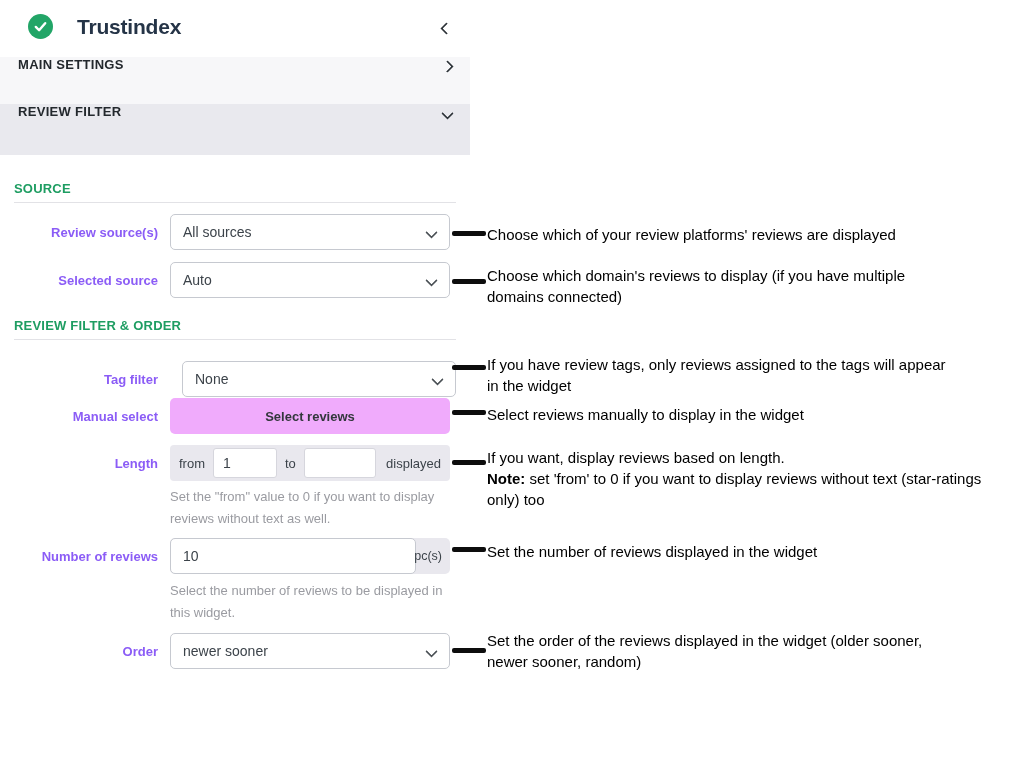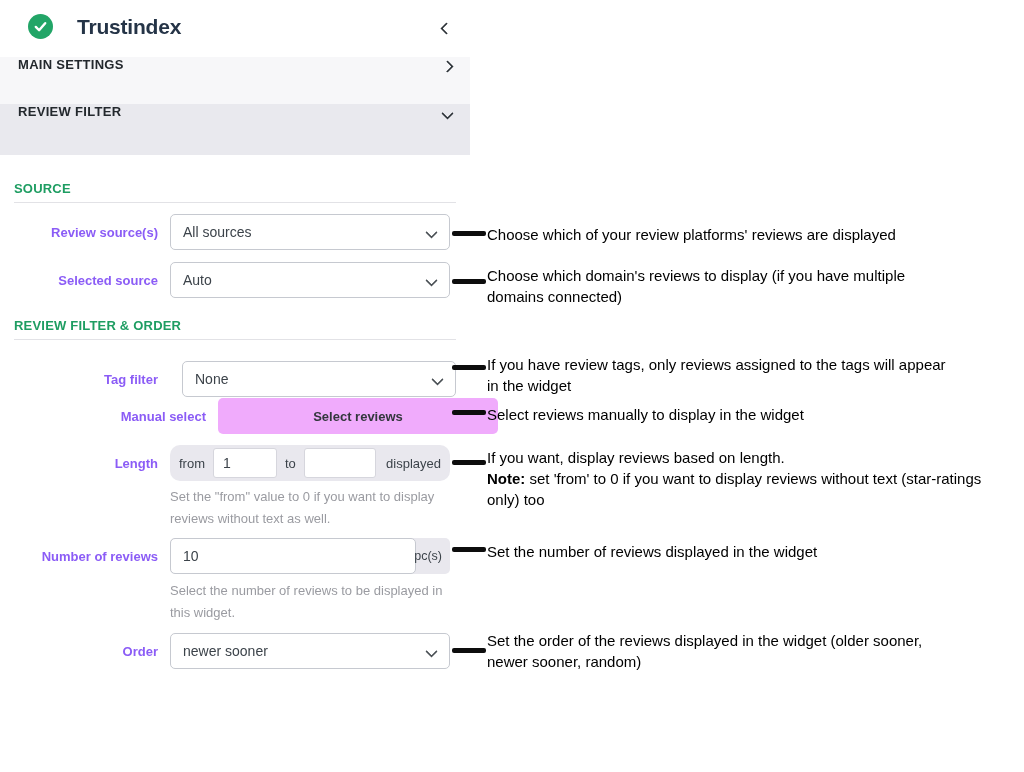--- a/index.html
+++ b/index.html
@@ -43,21 +43,21 @@
     font-size:14px; color:#3c434a; cursor:pointer;
   }
   .select .chev { position:absolute; right:13px; top:13px; border-color:#4a5055; }
 
   .btn-select {
     width:280px; height:36px; background:#f0abfc; border:none; border-radius:5px;
     font-family:inherit; font-size:13px; font-weight:bold; color:#32373c; cursor:pointer;
   }
 
   .igroup {
-    box-sizing:border-box; width:280px; height:36px; background:#e9e8ee; border-radius:10px;
+    box-sizing:border-box; width:280px; height:36px; background:#e9e8ee; border-radius:4px;
     display:flex; align-items:center; padding:0 9px; font-size:13px; color:#3c434a;
   }
   .igroup .glabel { padding:0 8px; flex:none; }
   .igroup input {
     height:30px; box-sizing:border-box; border:1px solid #d6d6dd; border-radius:3px;
     background:#fff; font-family:inherit; font-size:14px; color:#3c434a; padding:0 9px;
   }
   .inp-from { width:64px; }
   .inp-to { width:72px; }
 
@@ -134,21 +134,21 @@
   <div class="divider" style="top:339px;"></div>
 
   <div class="row" style="top:361px;gap:12px;">
     <div class="lbl">Tag filter</div>
     <div class="select">
       <span>None</span>
       <span class="chev down"></span>
     </div>
   </div>
 
-  <div class="row" style="top:398px;padding-left:48px;">
+  <div class="row" style="top:398px;">
     <div class="lbl">Manual select</div>
     <button class="btn-select">Select reviews</button>
   </div>
 
   <div class="row" style="top:445px;">
     <div class="lbl">Length</div>
     <div class="igroup">
       <span class="glabel" style="padding-left:0;">from</span>
       <input class="inp-from" type="text" value="1" style="">
       <span class="glabel">to</span>

